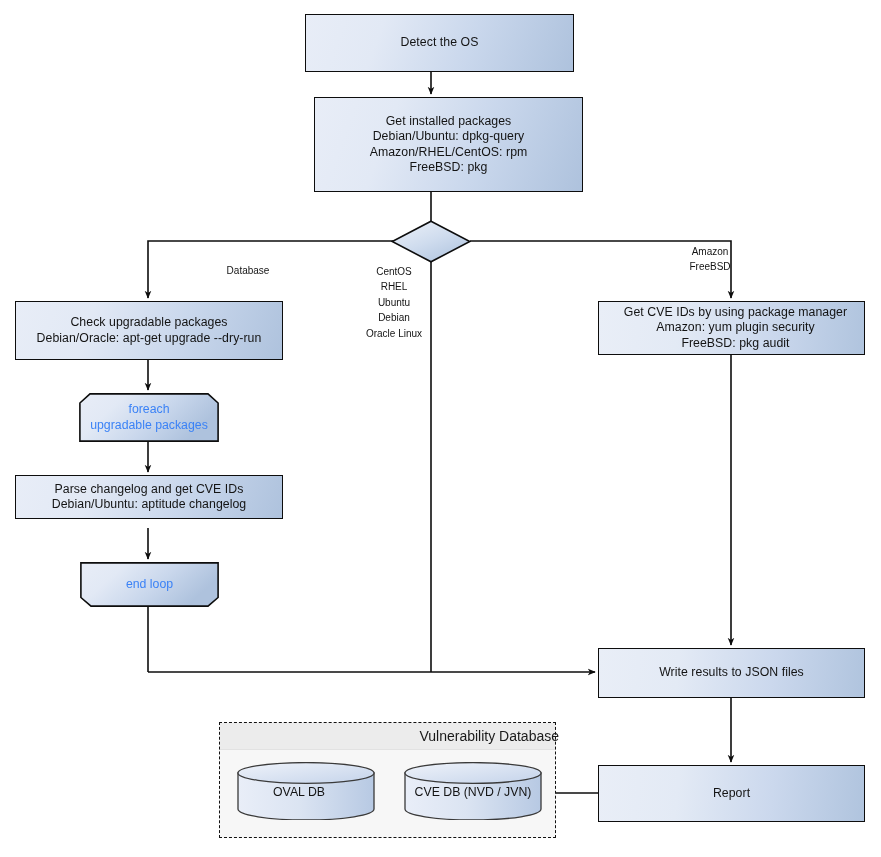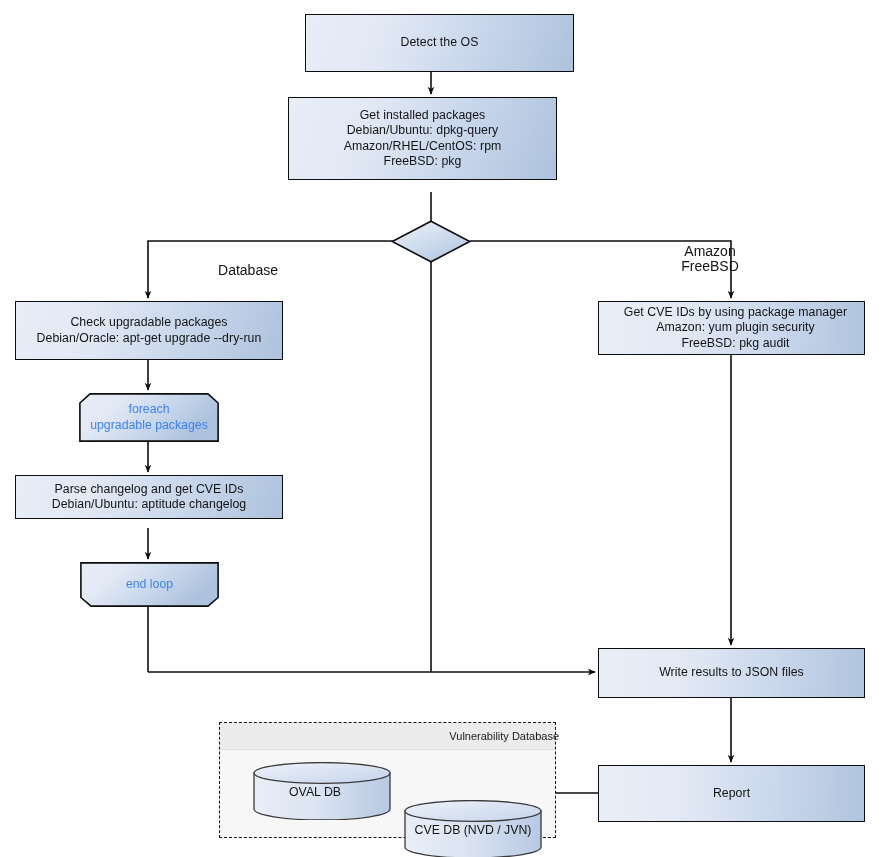--- a/index.html
+++ b/index.html
@@ -79,21 +79,21 @@
     top: 0;
     right: 0;
     height: 26px;
     background: #ececec;
     border-bottom: 1px solid #e2e2e2;
   }
   .pkg-title {
     position: absolute;
     right: -4px;
     top: 2px;
-    font-size: 11px;
+    font-size: 14px;
     line-height: 22px;
     color: #1a1a1a;
     white-space: nowrap;
   }
 
   
   .cyl {
     position: absolute;
   }
   .cyl-label {
@@ -117,21 +117,21 @@
     width: 881px;
     height: 857px;
     pointer-events: none;
     z-index: 1;
   }
   .node, .loopnode, .diamond, .pkg, .cyl { z-index: 2; }
 
   
   .edge-label {
     position: absolute;
-    font-size: 14px;
+    font-size: 10px;
     line-height: 15.4px;
     color: #141414;
     text-align: center;
     white-space: pre-line;
     z-index: 3;
   }
 </style>
 </head>
 <body>
 
@@ -186,33 +186,38 @@
       <path d="M731,355 L731,645" marker-end="url(#arrow)"></path>
 
       <path d="M731,698 L731,762" marker-end="url(#arrow)"></path>
 
       <path d="M556,793 L598,793"></path>
     </g>
   </svg>
 
   <div class="node" style="left:297px; top:14px; width:269px; height:58px;margin-left:8px;">Detect the OS</div>
 
-  <div class="node" style="left:288px; top:97px; width:269px; height:83px;">Get installed packages
+  <div class="node" style="left:314px; top:97px; width:269px; height:95px;">Get installed packages
 Debian/Ubuntu: dpkg-query
 Amazon/RHEL/CentOS: rpm
 FreeBSD: pkg</div>
 
   <div class="diamond" style="left:391px; top:220px; width:80px; height:43px;">
     <svg width="80" height="43" viewBox="0 0 80 43">
       <polygon points="40,1.2 78.8,21.5 40,41.8 1.2,21.5" fill="url(#gradDiamond)" stroke="#0d0d0d" stroke-width="1.6"></polygon>
     </svg>
   </div>
 
   <div class="edge-label" style="left:158px; top:263px; width:180px;">Database</div>
 
+  <div class="edge-label" style="left:314px; top:264px; width:160px;">CentOS
+RHEL
+Ubuntu
+Debian
+Oracle Linux</div>
 
   <div class="edge-label" style="left:620px; top:244px; width:180px;">Amazon
 FreeBSD</div>
 
   <div class="node" style="left:15px; top:301px; width:268px; height:59px;">Check upgradable packages
 Debian/Oracle: apt-get upgrade --dry-run</div>
 
   <div class="loopnode" style="left:79px; top:393px; width:140px; height:49px;">
     <svg class="loop-svg" viewBox="0 0 140 49" preserveAspectRatio="none">
       <polygon points="11,0.9 129,0.9 139.1,10 139.1,48.1 0.9,48.1 0.9,10" fill="url(#gradNode)" stroke="#0d0d0d" stroke-width="1.6" vector-effect="non-scaling-stroke"></polygon>
@@ -237,29 +242,29 @@
 
   <div class="node plain-lr" style="left:598px; top:648px; width:267px; height:50px;">Write results to JSON files</div>
 
   <div class="node plain-lr" style="left:598px; top:765px; width:267px; height:57px;">Report</div>
 
   <div class="pkg" style="left:219px; top:722px; width:337px; height:116px;">
     <div class="pkg-header"></div>
     <div class="pkg-title">Vulnerability Database</div>
   </div>
 
-  <div class="cyl" style="left:253px; top:762px; width:124px; height:58px;">
+  <div class="cyl" style="left:237px; top:762px; width:124px; height:58px;">
     <svg width="138" height="58" viewBox="0 0 138 58">
       <path d="M1,11 L1,47 A68,11 0 0 0 137,47 L137,11 Z" fill="url(#gradCylBody)" stroke="#3a3a3a" stroke-width="1.3"></path>
       <ellipse cx="69" cy="11" rx="68" ry="10.4" fill="url(#gradCylTop)" stroke="#3a3a3a" stroke-width="1.3"></ellipse>
     </svg>
     <div class="cyl-label">OVAL DB</div>
   </div>
 
-  <div class="cyl" style="left:404px; top:800px; width:138px; height:58px;">
+  <div class="cyl" style="left:404px; top:762px; width:138px; height:58px;">
     <svg width="138" height="58" viewBox="0 0 138 58">
       <path d="M1,11 L1,47 A68,11 0 0 0 137,47 L137,11 Z" fill="url(#gradCylBody)" stroke="#3a3a3a" stroke-width="1.3"></path>
       <ellipse cx="69" cy="11" rx="68" ry="10.4" fill="url(#gradCylTop)" stroke="#3a3a3a" stroke-width="1.3"></ellipse>
     </svg>
     <div class="cyl-label">CVE DB (NVD / JVN)</div>
   </div>
 
 </div>
 
 </body></html>

